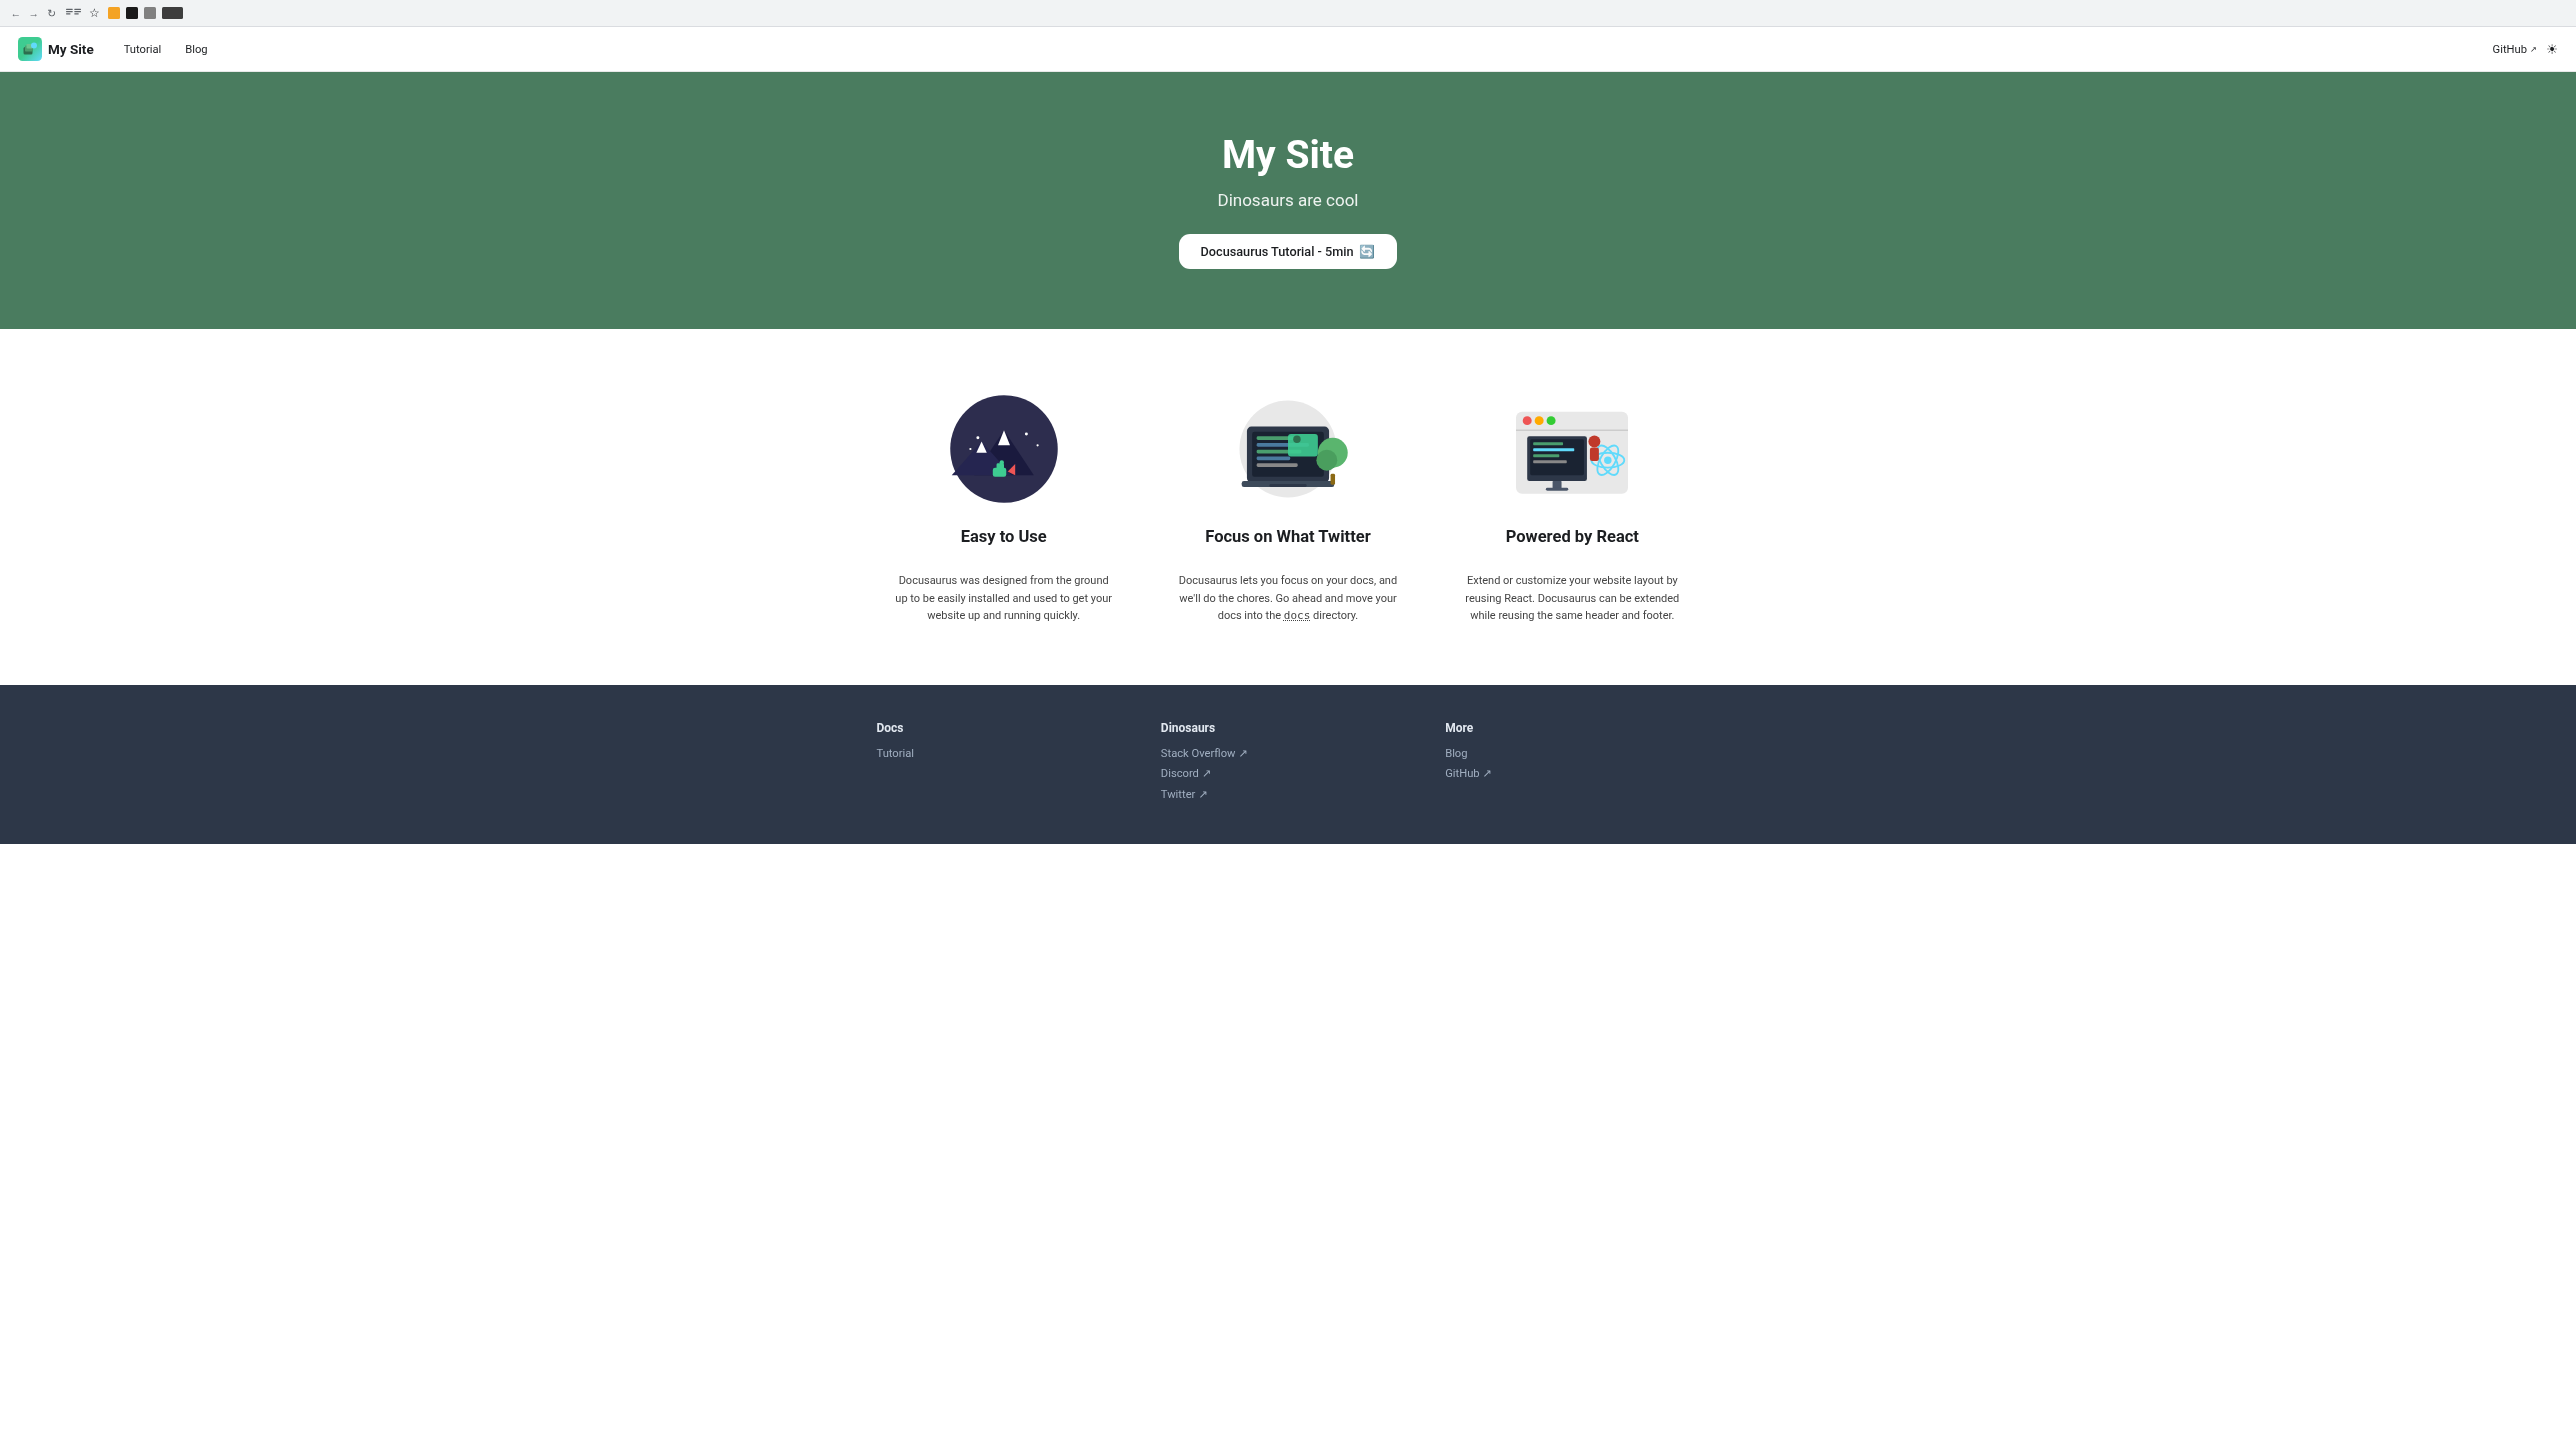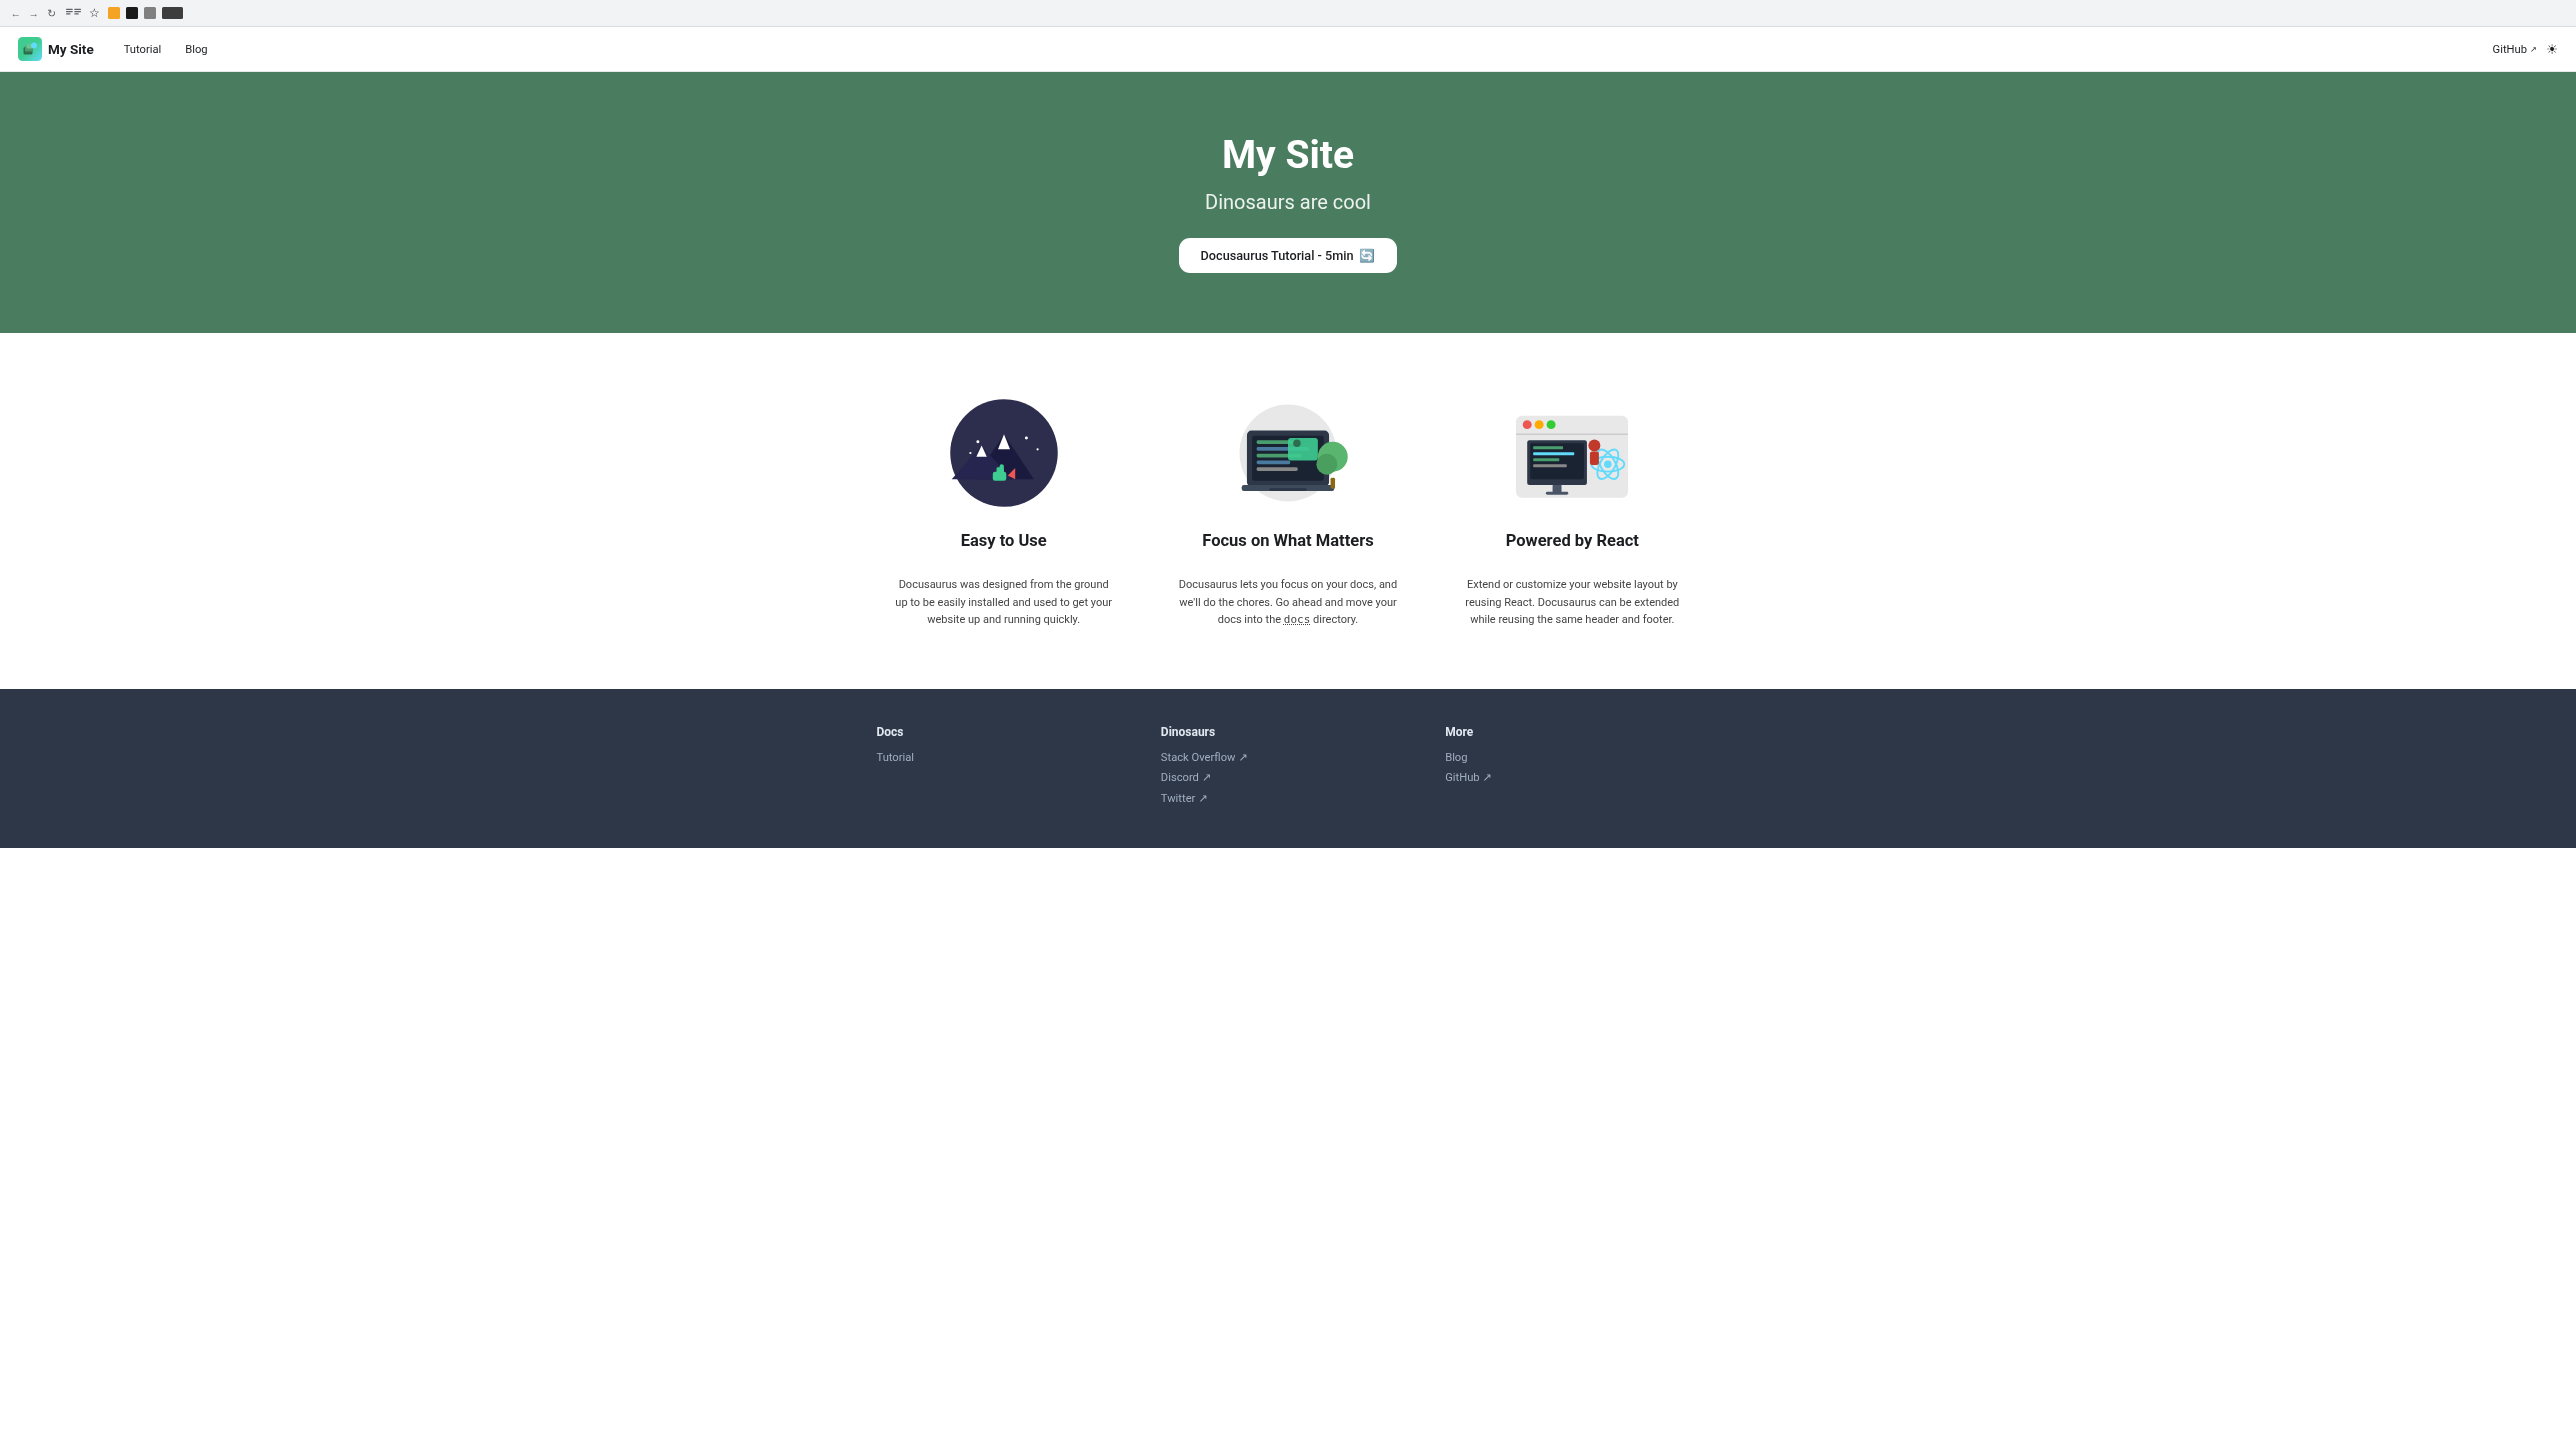--- a/index.html
+++ b/index.html
@@ -66,21 +66,21 @@
     .theme-toggle { font-size: 13.5px; cursor: pointer; }
 
     
     .hero {
       background: #4a7c5f;
       color: #fff;
       text-align: center;
       padding: 60px 30px;
     }
     .hero-title { font-size: 39px; font-weight: 700; margin-bottom: 12px; }
-    .hero-subtitle { font-size: 20px; opacity: 0.9; margin-bottom: 24px; }
+    .hero-subtitle { font-size: 17px; opacity: 0.9; margin-bottom: 24px; }
     .hero-btn {
       display: inline-flex; align-items: center; gap: 6px;
       background: #fff; color: #1c1e21;
       border: 1.5px solid rgba(255,255,255,0.4);
       border-radius: 11px; padding: 9px 21px;
       font-size: 12.7px; font-weight: 500; cursor: pointer;
       text-decoration: none;
     }
 
     
@@ -257,21 +257,21 @@
           <circle cx="112" cy="62" r="5" fill="#2d6e4e"></circle>
 
           <rect x="38" y="118" width="124" height="8" rx="3" fill="#3d4a5a"></rect>
           <rect x="75" y="122" width="50" height="4" rx="2" fill="#2d3748"></rect>
 
           <circle cx="160" cy="80" r="20" fill="#5ab56e"></circle>
           <circle cx="152" cy="90" r="14" fill="#4a9e5e"></circle>
           <rect x="157" y="108" width="6" height="15" rx="2" fill="#8B6914"></rect>
         </svg>
       </div>
-      <h3 class="feature-title">Focus on What Matters</h3>
+      <h3 class="feature-title">Focus on What Twitter</h3>
       <p class="feature-desc">
         <span>Docusaurus lets you focus on your docs, and we'll do the chores. Go ahead and move your docs into the </span><code class="docs-link">docs</code><span> directory.</span>
       </p>
     </div>
 
     <div class="feature-card">
       <div class="feature-img">
         <svg class="illus-react" viewBox="0 0 200 150">
 
           <rect x="25" y="25" width="150" height="110" rx="8" fill="#e8e8e8"></rect>

